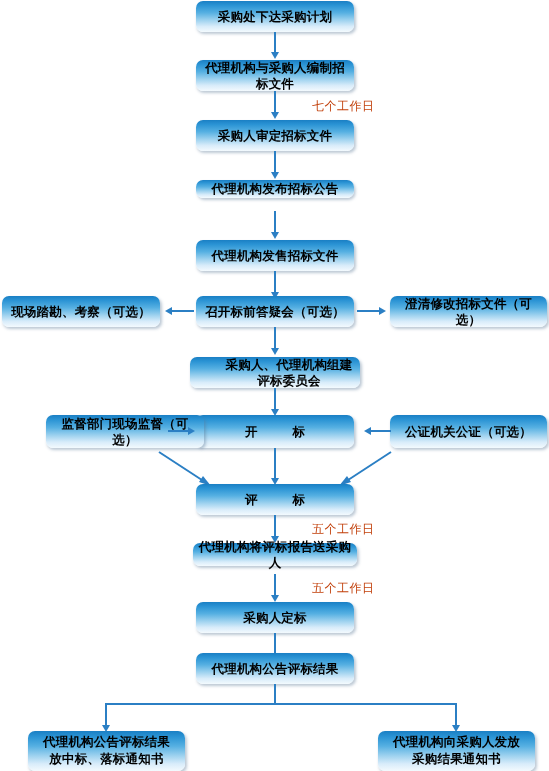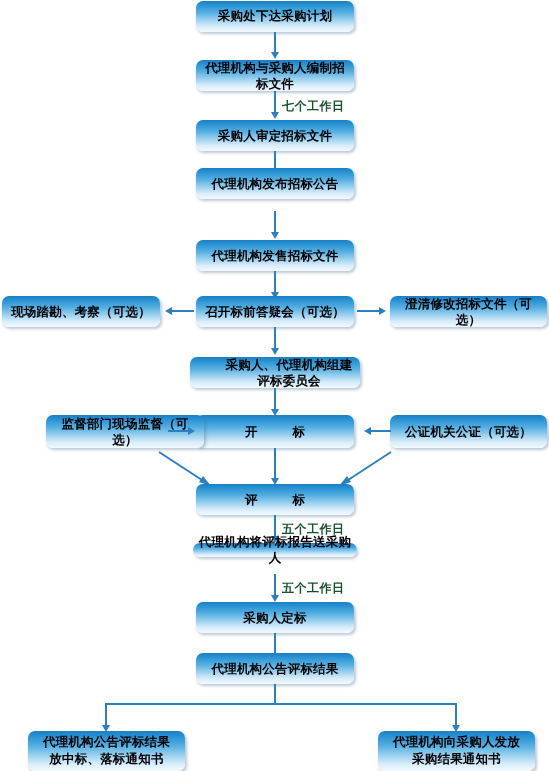--- a/index.html
+++ b/index.html
@@ -73,52 +73,53 @@
     position: absolute;
     width: 0; height: 0;
     border-top: 4.5px solid transparent;
     border-bottom: 4.5px solid transparent;
     border-left: 7px solid #2b7fc4;
   }
   .diag { position: absolute; }
   .edge-label {
     position: absolute;
     font-size: 12px;
-    font-weight: bold;
-    color: #14532d;
+    font-weight: normal;
+    color: #c2410c;
     white-space: nowrap;
     letter-spacing: 0.5px;
+    margin-left: 30px;
   }
   .wide-letter { letter-spacing: 0.9em; padding-left: 0.9em; }
 </style>
 </head>
 <body>
 
 <div id="canvas">
 
-  <div class="box" style="left:196px; top:1px; width:158px; height:31px;font-family:Liberation Mono, monospace;">
+  <div class="box" style="left:196px; top:1px; width:158px; height:31px;">
     <span class="txt">采购处下达采购计划</span>
   </div>
   <div class="vline" style="left:274px; top:32px; height:21px;"></div>
   <div class="arrow-down" style="left:270.5px; top:52px;"></div>
 
   <div class="box" style="left:196px; top:60px; width:158px; height:31px;">
     <span class="txt">代理机构与采购人编制招标文件</span>
   </div>
   <div class="vline" style="left:274px; top:91px; height:22px;"></div>
   <div class="arrow-down" style="left:270.5px; top:112px;"></div>
   <div class="edge-label" style="left:282px; top:98px;">七个工作日</div>
 
   <div class="box" style="left:196px; top:120px; width:158px; height:31px;">
     <span class="txt">采购人审定招标文件</span>
   </div>
   <div class="vline" style="left:274px; top:151px; height:22px;"></div>
   <div class="arrow-down" style="left:270.5px; top:172px;"></div>
 
-  <div class="box" style="left:196px; top:168px; width:158px; height:31px;">
+  <div class="box" style="left:196px; top:180px; width:158px; height:18px;">
     <span class="txt">代理机构发布招标公告</span>
   </div>
   <div class="vline" style="left:274px; top:211px; height:22px;"></div>
   <div class="arrow-down" style="left:270.5px; top:232px;"></div>
 
   <div class="box" style="left:196px; top:240px; width:158px; height:31px;">
     <span class="txt">代理机构发售招标文件</span>
   </div>
   <div class="vline" style="left:274px; top:271px; height:22px;"></div>
   <div class="arrow-down" style="left:270.5px; top:292px;"></div>
@@ -181,21 +182,21 @@
     <polygon points="14,38 26,34 22,28" fill="#2b7fc4"></polygon>
   </svg>
 
   <div class="box" style="left:196px; top:484px; width:158px; height:31px;">
     <span class="txt wide-letter">评　标</span>
   </div>
   <div class="vline" style="left:274px; top:515px; height:22px;"></div>
   <div class="arrow-down" style="left:270.5px; top:536px;"></div>
   <div class="edge-label" style="left:282px; top:521px;">五个工作日</div>
 
-  <div class="box" style="left:193px; top:543px; width:164px; height:14px;">
+  <div class="box" style="left:193px; top:543px; width:164px; height:23px;">
     <span class="txt">代理机构将评标报告送采购人</span>
   </div>
   <div class="vline" style="left:274px; top:574px; height:22px;"></div>
   <div class="arrow-down" style="left:270.5px; top:595px;"></div>
   <div class="edge-label" style="left:282px; top:580px;">五个工作日</div>
 
   <div class="box" style="left:196px; top:602px; width:158px; height:31px;">
     <span class="txt">采购人定标</span>
   </div>
   <div class="vline" style="left:274px; top:633px; height:22px;"></div>

